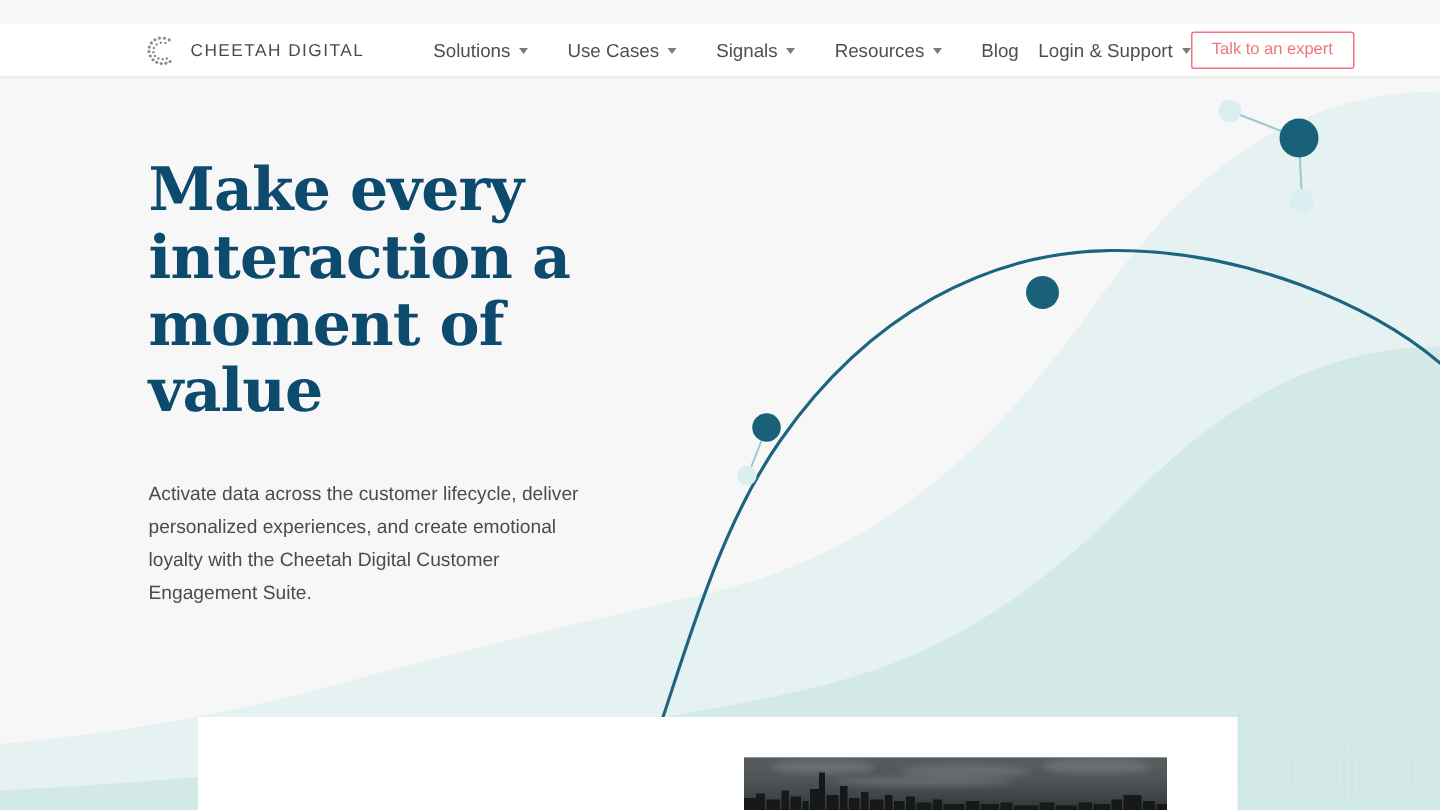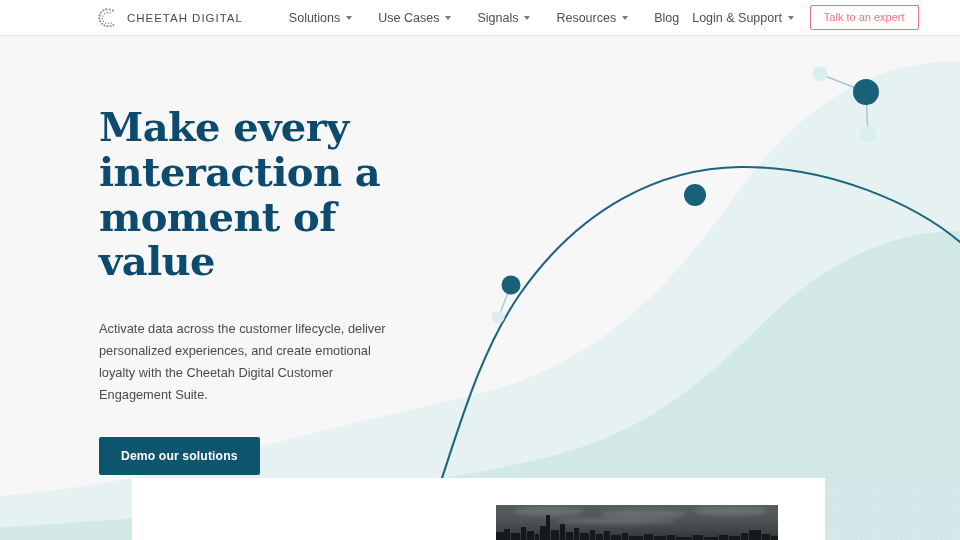--- a/index.html
+++ b/index.html
@@ -12,21 +12,21 @@
 
   #page {
     position:relative;
     width:960px; height:540px;
     background:#f7f7f7;
     overflow:hidden;
   }
 
   
   .header {
-    position:absolute; top:0; left:0;
+    position:absolute; top:16px; left:0;
     width:960px; height:36px;
     background:#ffffff;
     border-bottom:1px solid #e9e9e9;
     display:flex; align-items:center;
     z-index:50;
   }
   .brand {
     display:flex; align-items:center;
     margin-left:97px;
     gap:8px;
@@ -45,21 +45,21 @@
   }
   .caret {
     width:0; height:0;
     border-left:3.5px solid transparent;
     border-right:3.5px solid transparent;
     border-top:4px solid #7a7a7a;
     display:inline-block;
   }
   .rightnav {
     display:flex; align-items:center;
-    margin-left:auto; margin-right:100px; gap:16px;
+    margin-left:auto; margin-right:100px; 
   }
   .cta-outline {
     border:1px solid #f2737f;
     color:#f2737f;
     font-size:11px;
     padding:5px 13px 6px;
     border-radius:2px;
     background:transparent;
     white-space:nowrap; cursor:pointer;
     line-height:1.1;
@@ -235,21 +235,20 @@
         <span>Login &amp; Support</span>
         <i class="caret"></i>
       </span>
       <button class="cta-outline">Talk to an expert</button>
     </div>
   </div>
 
   <div class="hero-copy">
     <h1 class="headline">Make every interaction a moment of value</h1>
     <p class="subcopy">Activate data across the customer lifecycle, deliver personalized experiences, and create emotional loyalty with the Cheetah Digital Customer Engagement Suite.</p>
-    <button class="btn-solid">Demo our solutions</button>
   </div>
 
   <div class="card">
     <div class="card-photo">
       <div class="sky"></div>
       <div class="cloud" style="left:18px;  top:2px;  width:70px; height:9px;"></div>
       <div class="cloud" style="left:104px; top:5px;  width:88px; height:8px;"></div>
       <div class="cloud" style="left:198px; top:1px;  width:74px; height:10px;"></div>
       <div class="cloud" style="left:60px;  top:13px; width:120px;height:6px;"></div>
       <div class="skyline">

